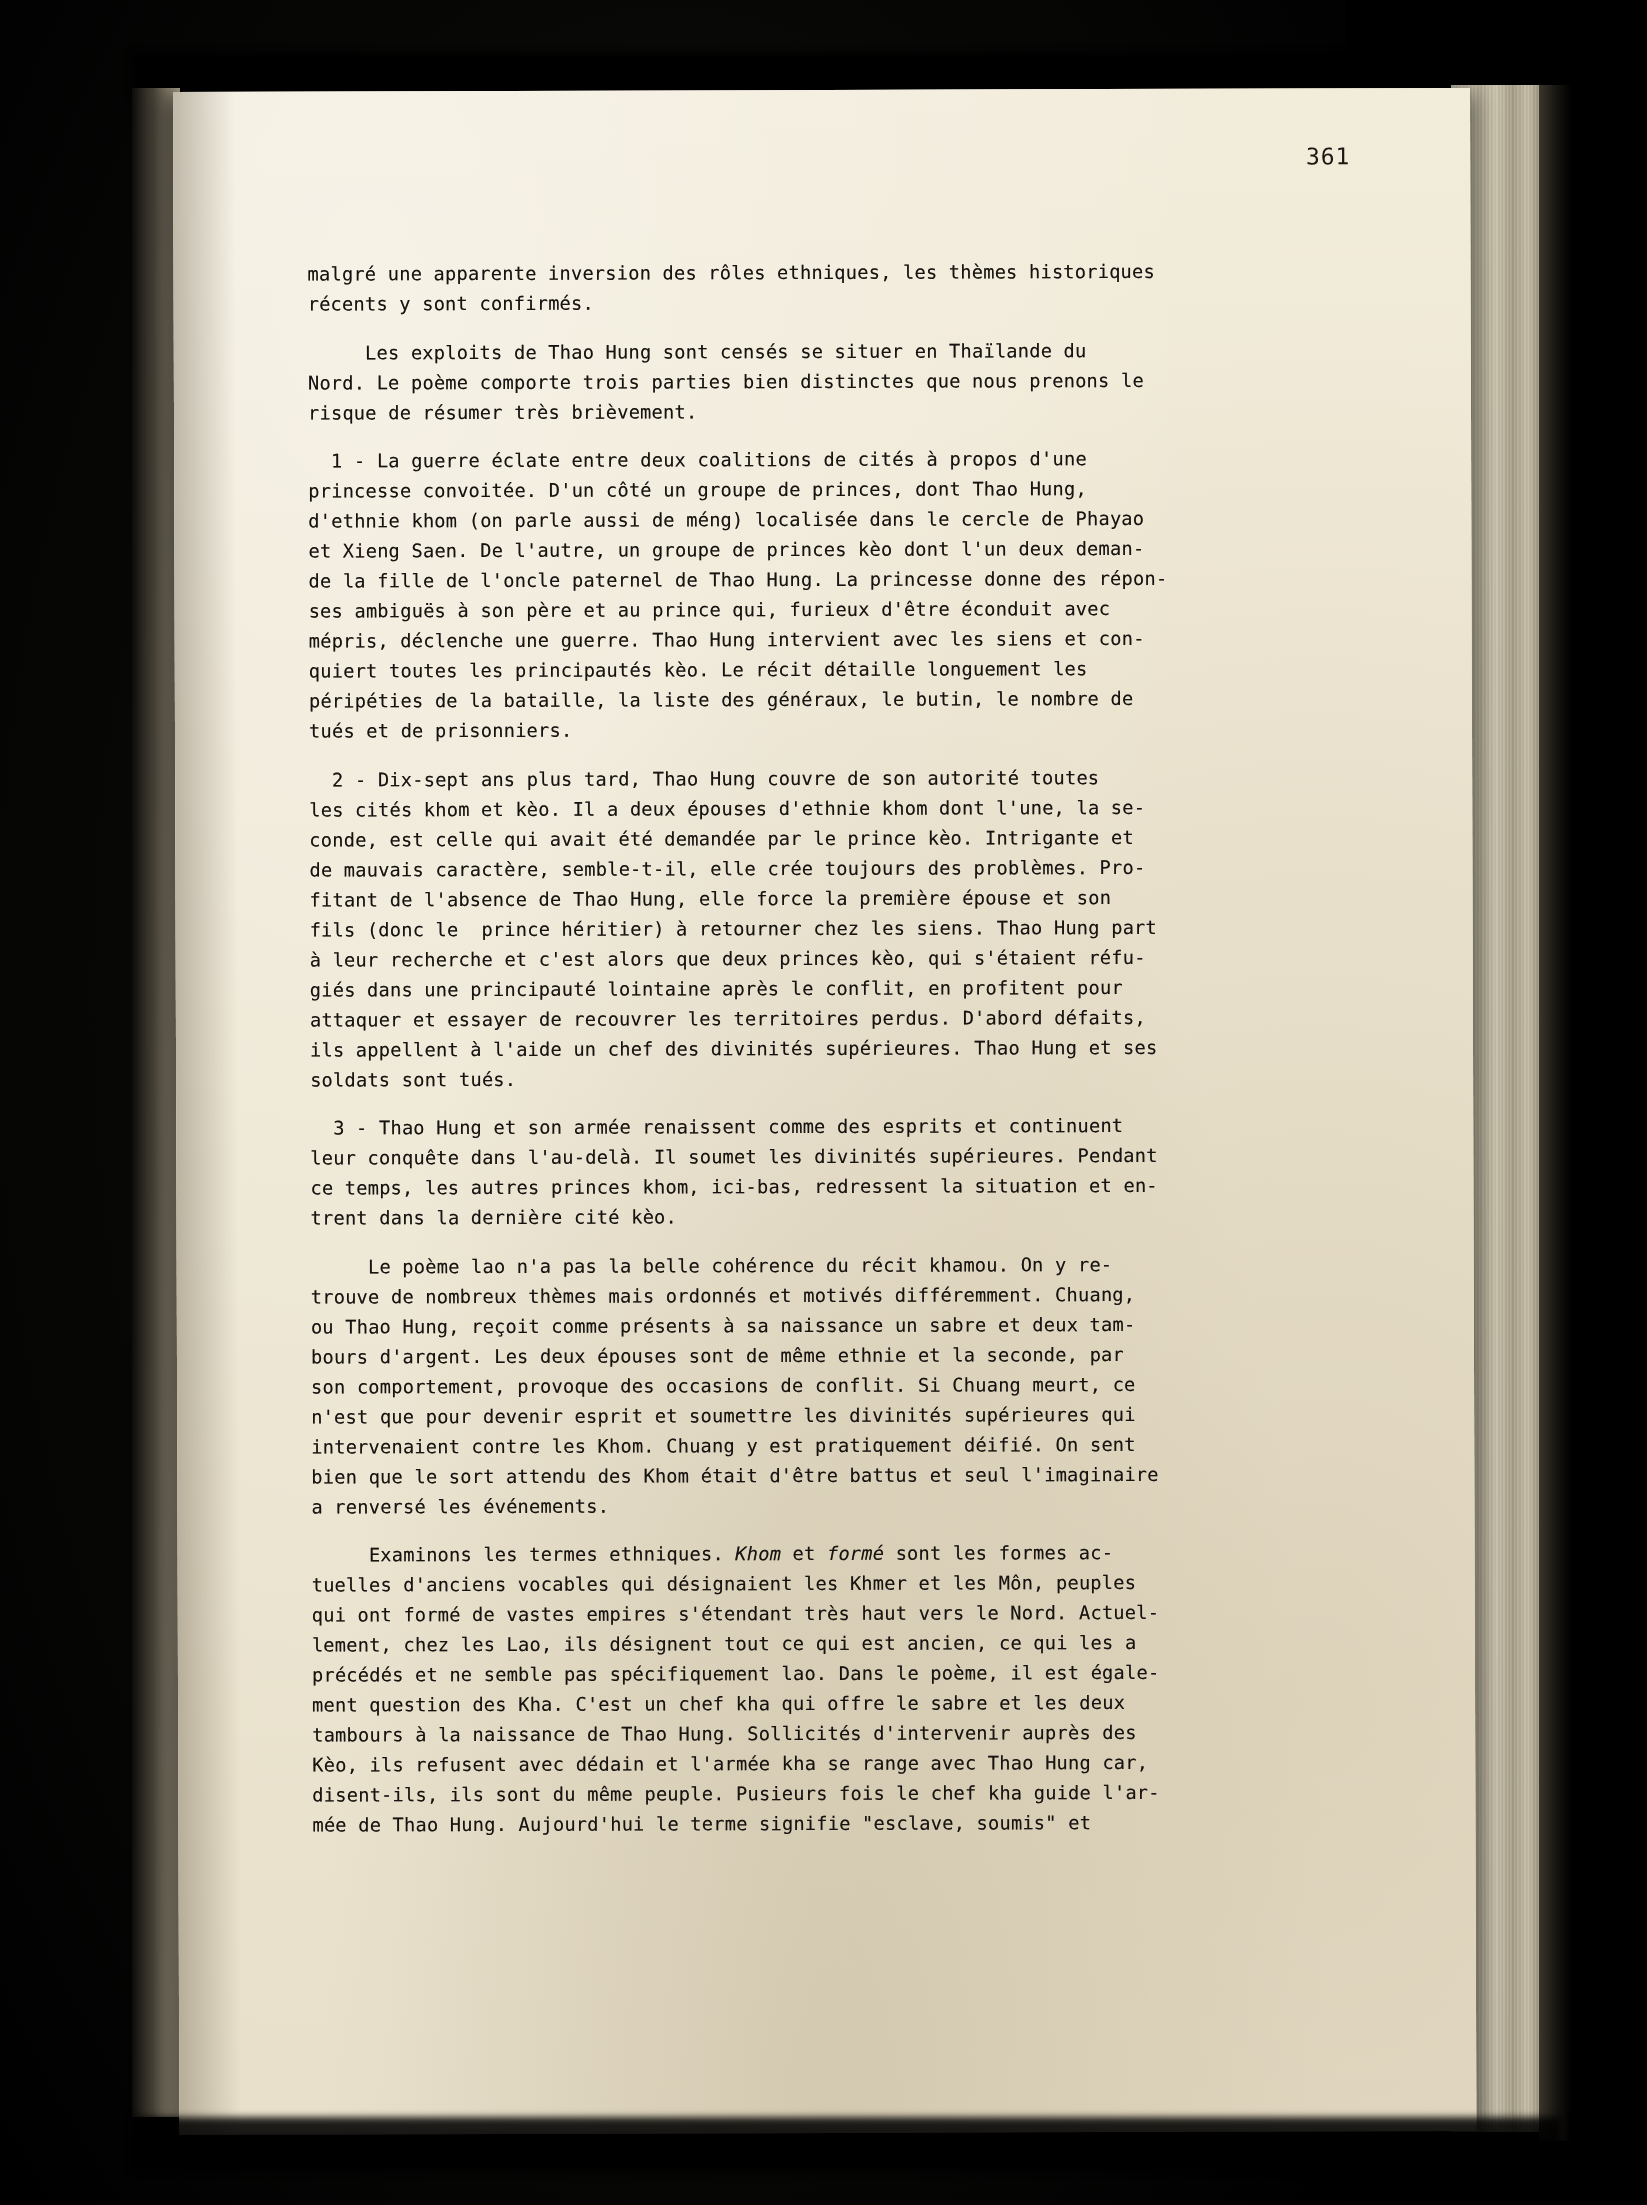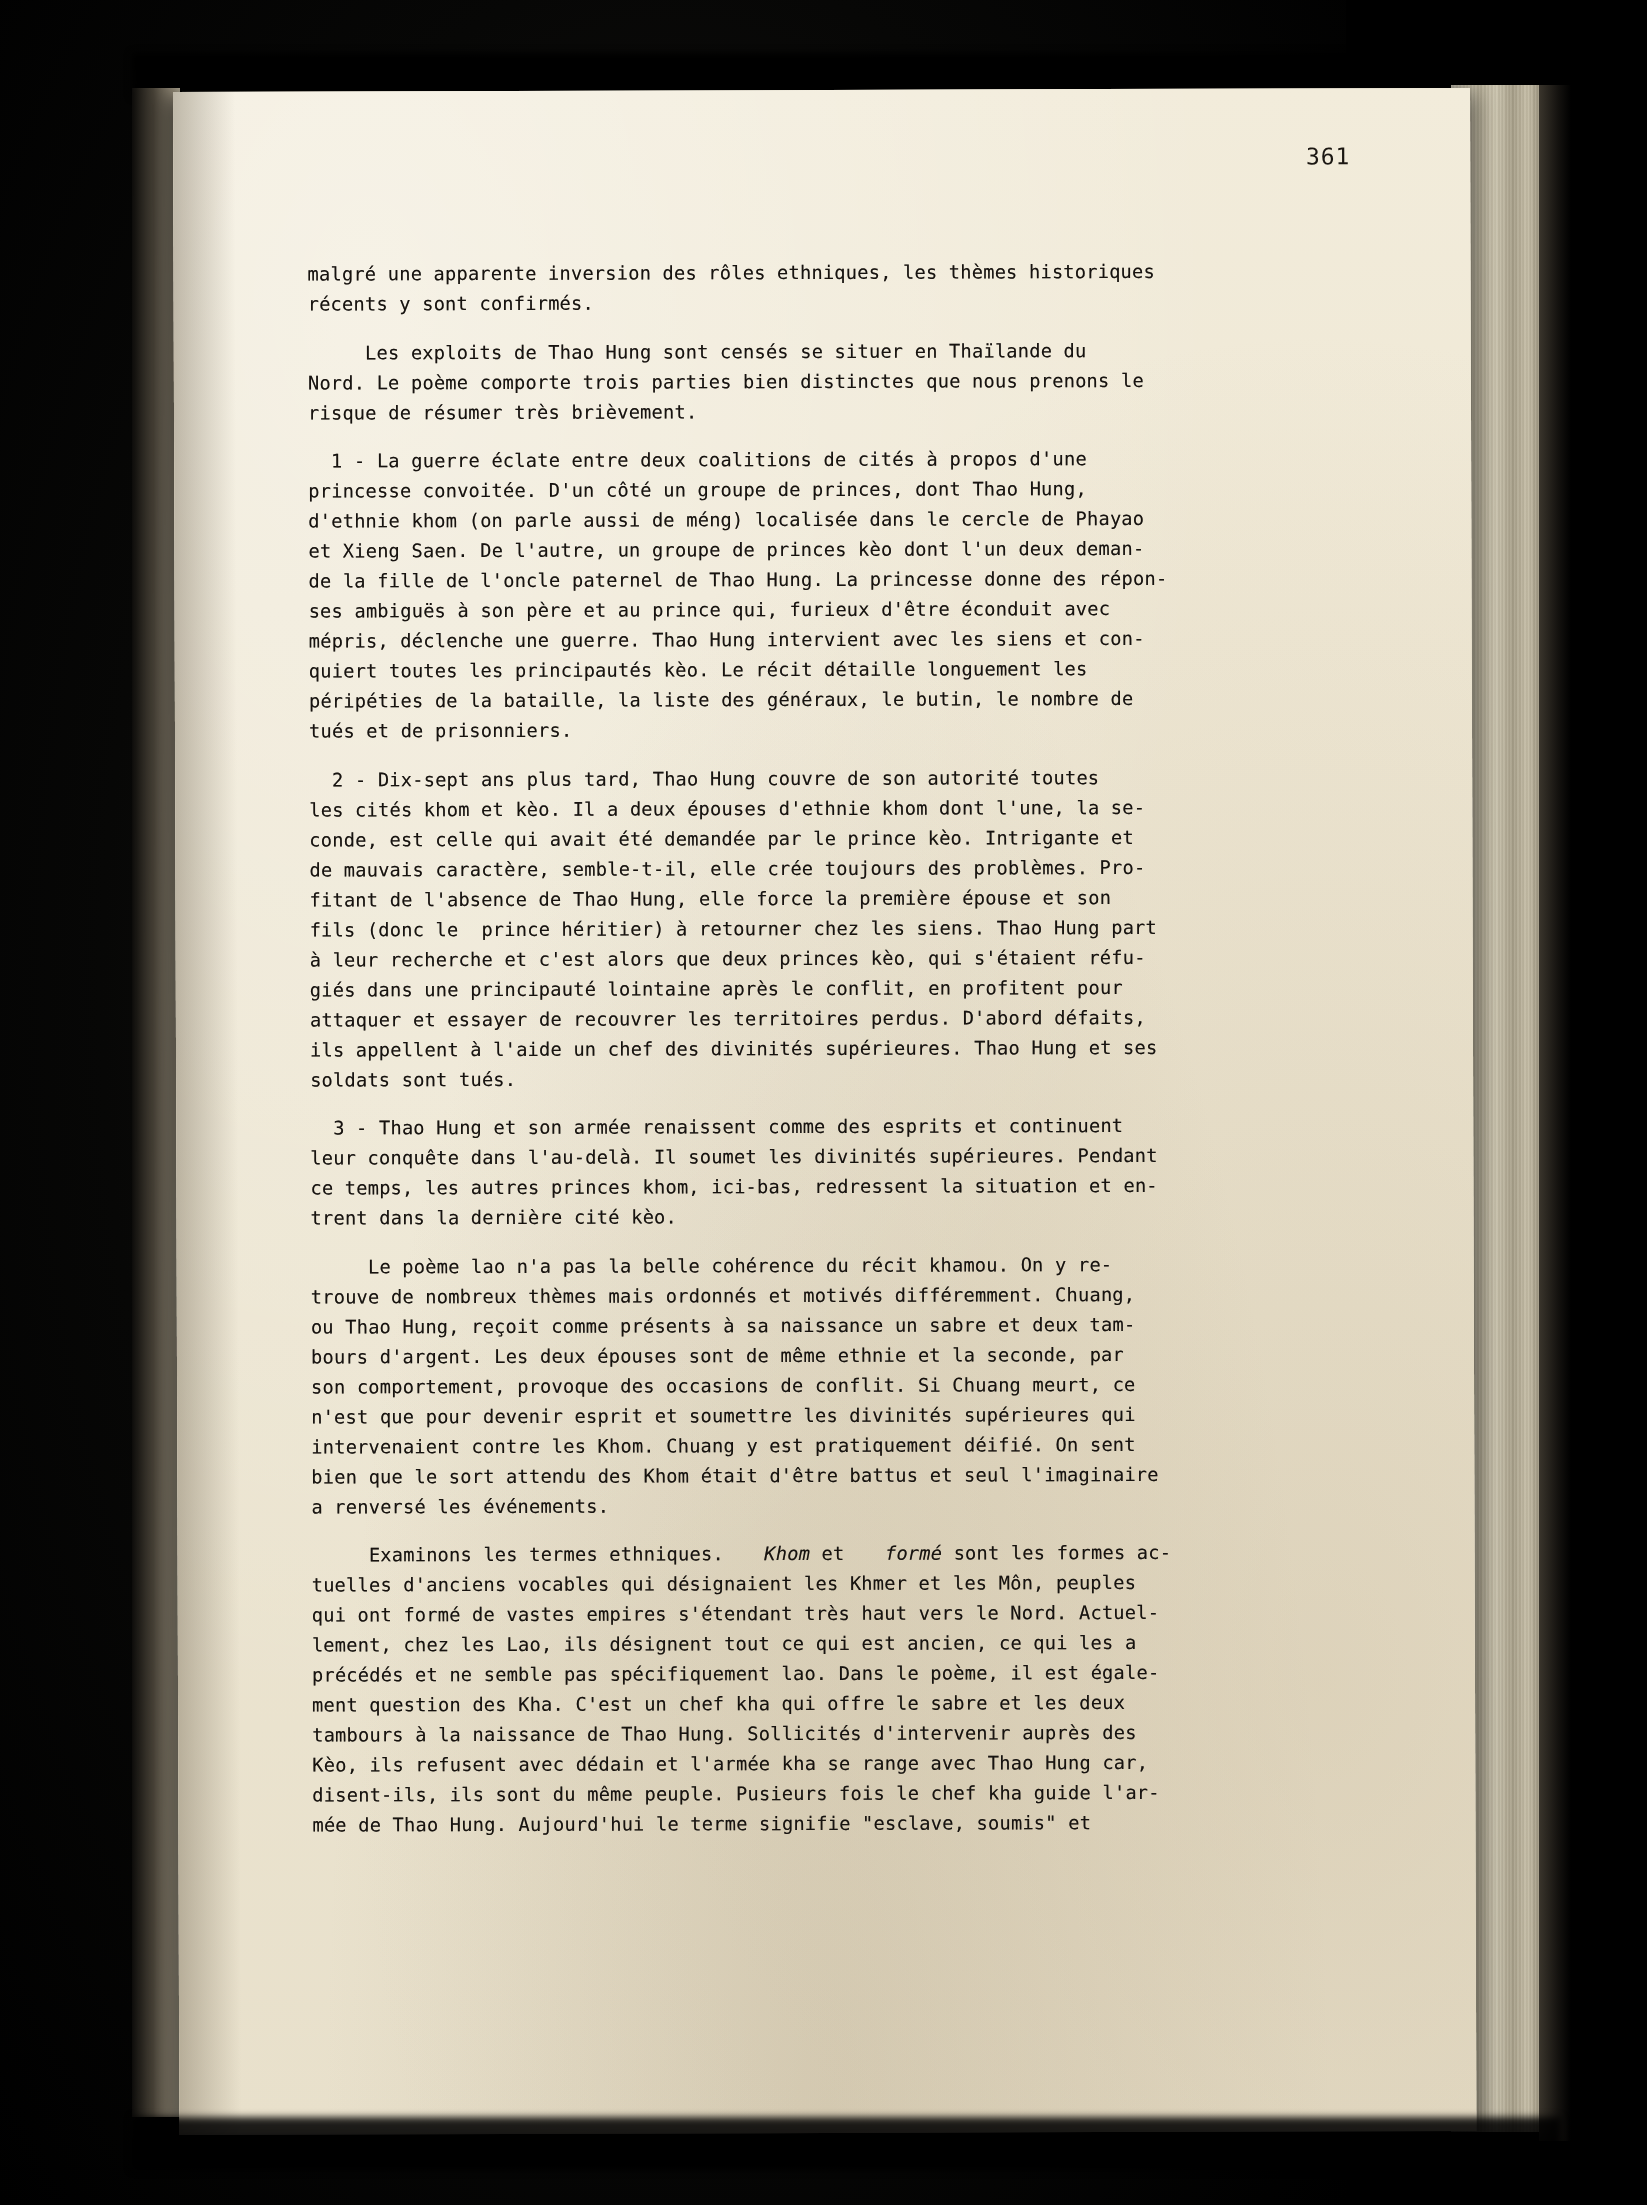--- a/index.html
+++ b/index.html
@@ -129,21 +129,21 @@
     color: #171310;
     letter-spacing: 0.2px;
   }
 
   .para {
     margin: 0 0 18.5px 0;
     white-space: pre-wrap;
     text-align: left;
   }
 
-  .it { font-style: italic; margin-left: 29px; }
+  .it { font-style: italic; }
 
   
   .body-text .para { text-shadow: 0 0 0.5px rgba(23,19,16,0.45); }
 
   
   .shadow-bottom {
     position: absolute;
     left: 132px;
     top: 2117px;
     width: 1429px;

